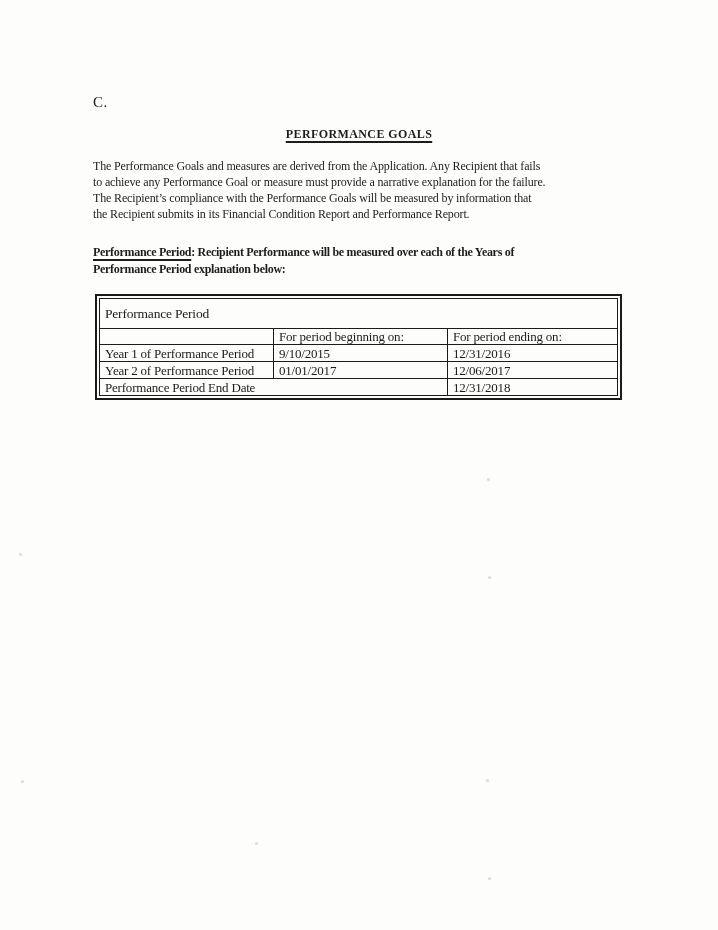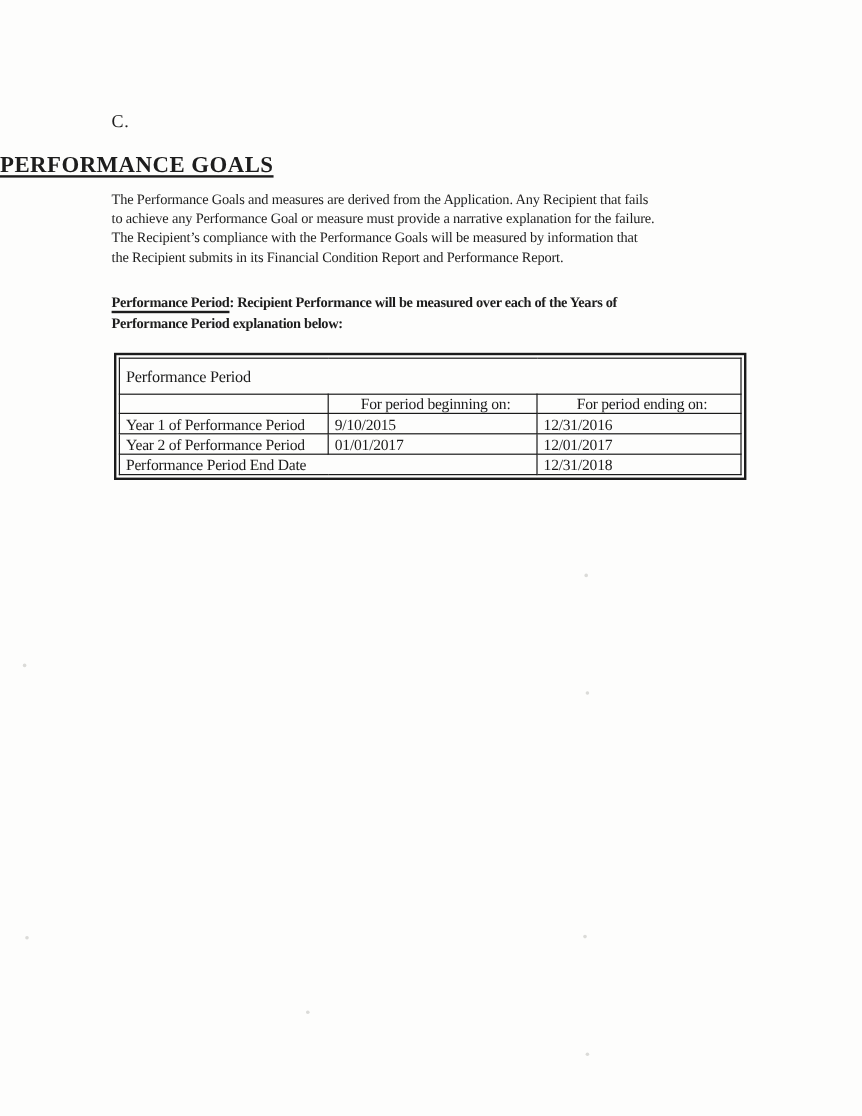--- a/index.html
+++ b/index.html
@@ -18,23 +18,23 @@
     left: 93px;
     top: 94px;
     font-size: 15px;
     letter-spacing: 0.5px;
   }
   .doc-title {
     position: absolute;
     left: 0;
     right: 0;
     top: 127px;
-    text-align: left;
+    text-align: center;
     font-weight: bold;
-    font-size: 19px;
+    font-size: 12px;
     letter-spacing: 0.4px;
   }
   .doc-title .u {
     text-decoration: underline;
     text-decoration-thickness: 1.8px;
     text-underline-offset: 3px;
   }
   .para {
     position: absolute;
     left: 93px;
@@ -87,21 +87,21 @@
     line-height: 15px;
   }
   td.tbl-title {
     text-align: center;
     font-weight: bold;
     font-size: 13.5px;
     height: 30px;
     vertical-align: top;
     padding-top: 4px;
   }
-  tr.subhead td { height: 16px; text-align: center; }
+  tr.subhead td { height: 16px; }
   tr.datarow td { height: 17px; }
   td.bold { font-weight: bold; }
   .col-label { width: 174px; }
   .col-begin { width: 174px; }
   .speck {
     position: absolute;
     width: 3px;
     height: 3px;
     border-radius: 50%;
     background: #9a9a96;
@@ -145,21 +145,21 @@
           <td>For period ending on:</td>
         </tr>
         <tr class="datarow">
           <td>Year 1 of Performance Period</td>
           <td>9/10/2015</td>
           <td>12/31/2016</td>
         </tr>
         <tr class="datarow">
           <td>Year 2 of Performance Period</td>
           <td>01/01/2017</td>
-          <td>12/01/2017</td>
+          <td>12/06/2017</td>
         </tr>
         <tr class="datarow">
           <td class="bold" colspan="2">Performance Period End Date</td>
           <td>12/31/2018</td>
         </tr>
       </tbody>
     </table>
   </div>
 
   <div class="speck" style="left:19px;  top:553px;"></div>

